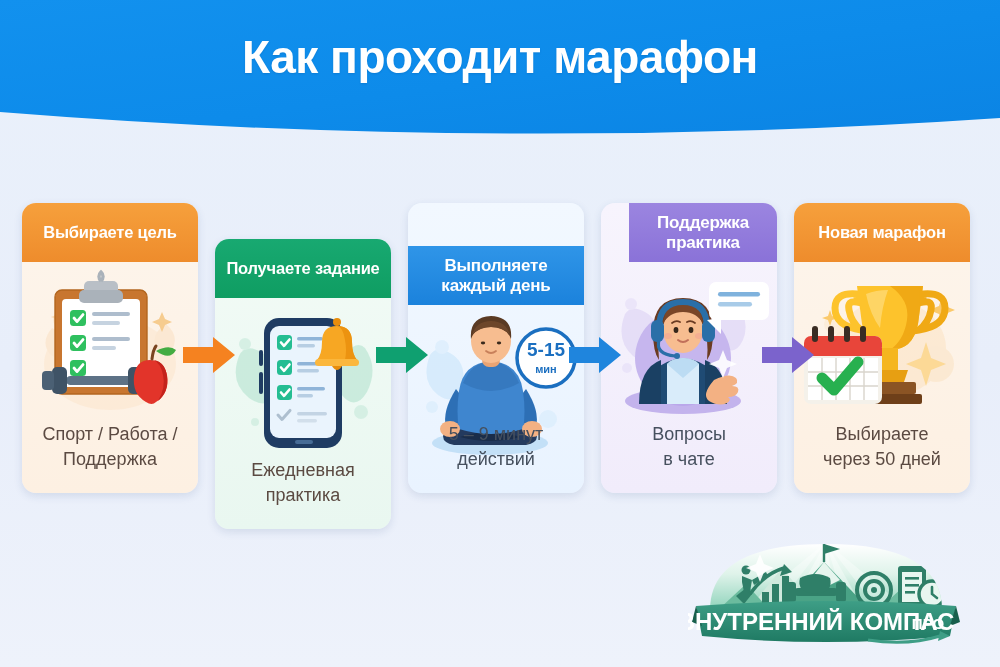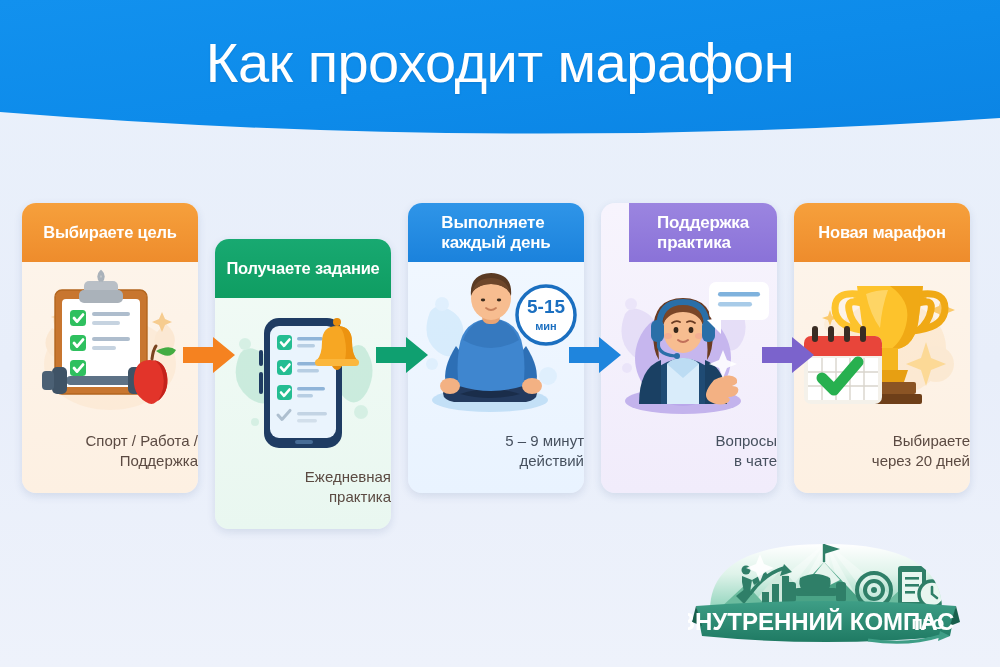--- a/index.html
+++ b/index.html
@@ -17,22 +17,22 @@
     width: 1000px; height: 150px;
     overflow: hidden;
   }
   .banner-svg { position: absolute; left: 0; top: 0; }
   .banner-title {
     position: absolute;
     left: 0; top: 30px;
     width: 1000px;
     text-align: center;
     color: #ffffff;
-    font-size: 56px;
-    font-weight: normal;
+    font-size: 46px;
+    font-weight: bold;
     letter-spacing: -0.5px;
     text-shadow: 0 1px 2px rgba(0,60,120,0.18);
     z-index: 3;
   }
 
   
   .cards {
     position: absolute;
     left: 0; top: 203px;
     width: 1000px; height: 292px;
@@ -47,20 +47,21 @@
     box-shadow: 0 3px 9px rgba(40,70,120,0.13);
     display: flex;
     flex-direction: column;
   }
   .card-head {
     height: 59px;
     flex: 0 0 59px;
     display: flex;
     align-items: center;
     justify-content: center;
+    text-align: center;
     color: #ffffff;
     font-size: 16.5px;
     font-weight: bold;
     line-height: 1.12;
     padding: 0 6px;
     letter-spacing: -0.2px;
   }
   .card-head.two-line { font-size: 17px; }
   .card-body {
     flex: 1 1 auto;
@@ -72,34 +73,34 @@
   .art {
     position: relative;
     width: 176px;
     height: 160px;
     margin-top: 6px;
   }
   .caption {
     position: absolute;
     left: 0; bottom: 22px;
     width: 100%;
-    text-align: right;
-    font-size: 15px;
+    text-align: center;
+    font-size: 18px;
     line-height: 1.35;
     color: #5b4a42;
   }
   .caption.cool { color: #46505e; }
 
   
   .c1 { left: 22px;  background: linear-gradient(180deg,#fdf5ec 0%, #fdf0e2 100%); }
   .c1 .card-head { background: linear-gradient(180deg,#f6a03c 0%, #ee8c2c 100%); }
   .c2 { left: 215px; background: linear-gradient(180deg,#f2fbf6 0%, #e9f7f0 100%); margin-top: 36px; }
   .c2 .card-head { background: linear-gradient(180deg,#18a971 0%, #0f9d62 100%); }
   .c3 { left: 408px; background: linear-gradient(180deg,#f2f8ff 0%, #e9f3ff 100%); }
-  .c3 .card-head { background: linear-gradient(180deg,#2f95e8 0%, #1b82dc 100%); }
+  .c3 .card-head { background: linear-gradient(180deg,#2f95e8 0%, #1b82dc 100%); margin-top: 43px; }
   .c4 { left: 601px; background: linear-gradient(180deg,#f7f4fd 0%, #f1ecfb 100%); }
   .c4 .card-head { background: linear-gradient(180deg,#9b85e0 0%, #8a72d8 100%); margin-left: 28px; }
   .c5 { left: 794px; background: linear-gradient(180deg,#fdf5ec 0%, #fdf0e2 100%); }
   .c5 .card-head { background: linear-gradient(180deg,#f6a03c 0%, #ee8c2c 100%); }
 
   
   .arrow {
     position: absolute;
     top: 337px;
     width: 52px;
@@ -406,21 +407,21 @@
               <rect x="34" y="58" width="6" height="16" rx="3"></rect>
               <rect x="50" y="58" width="6" height="16" rx="3"></rect>
               <rect x="66" y="58" width="6" height="16" rx="3"></rect>
             </g>
             <path d="M28,110 l12,12 24,-28" stroke="#27b04f" stroke-width="11" fill="none" stroke-linecap="round" stroke-linejoin="round"></path>
           </g>
         </svg>
       </div>
       <div class="caption">
         <span>Выбираете</span><br>
-        <span>через 20 дней</span>
+        <span>через 50 дней</span>
       </div>
     </div>
   </div>
 </div>
 
 <div class="arrow a1">
   <svg width="52" height="36" viewBox="0 0 52 36">
     <polygon points="0,10 30,10 30,0 52,18 30,36 30,26 0,26" fill="#f58220"></polygon>
   </svg>
 </div>

